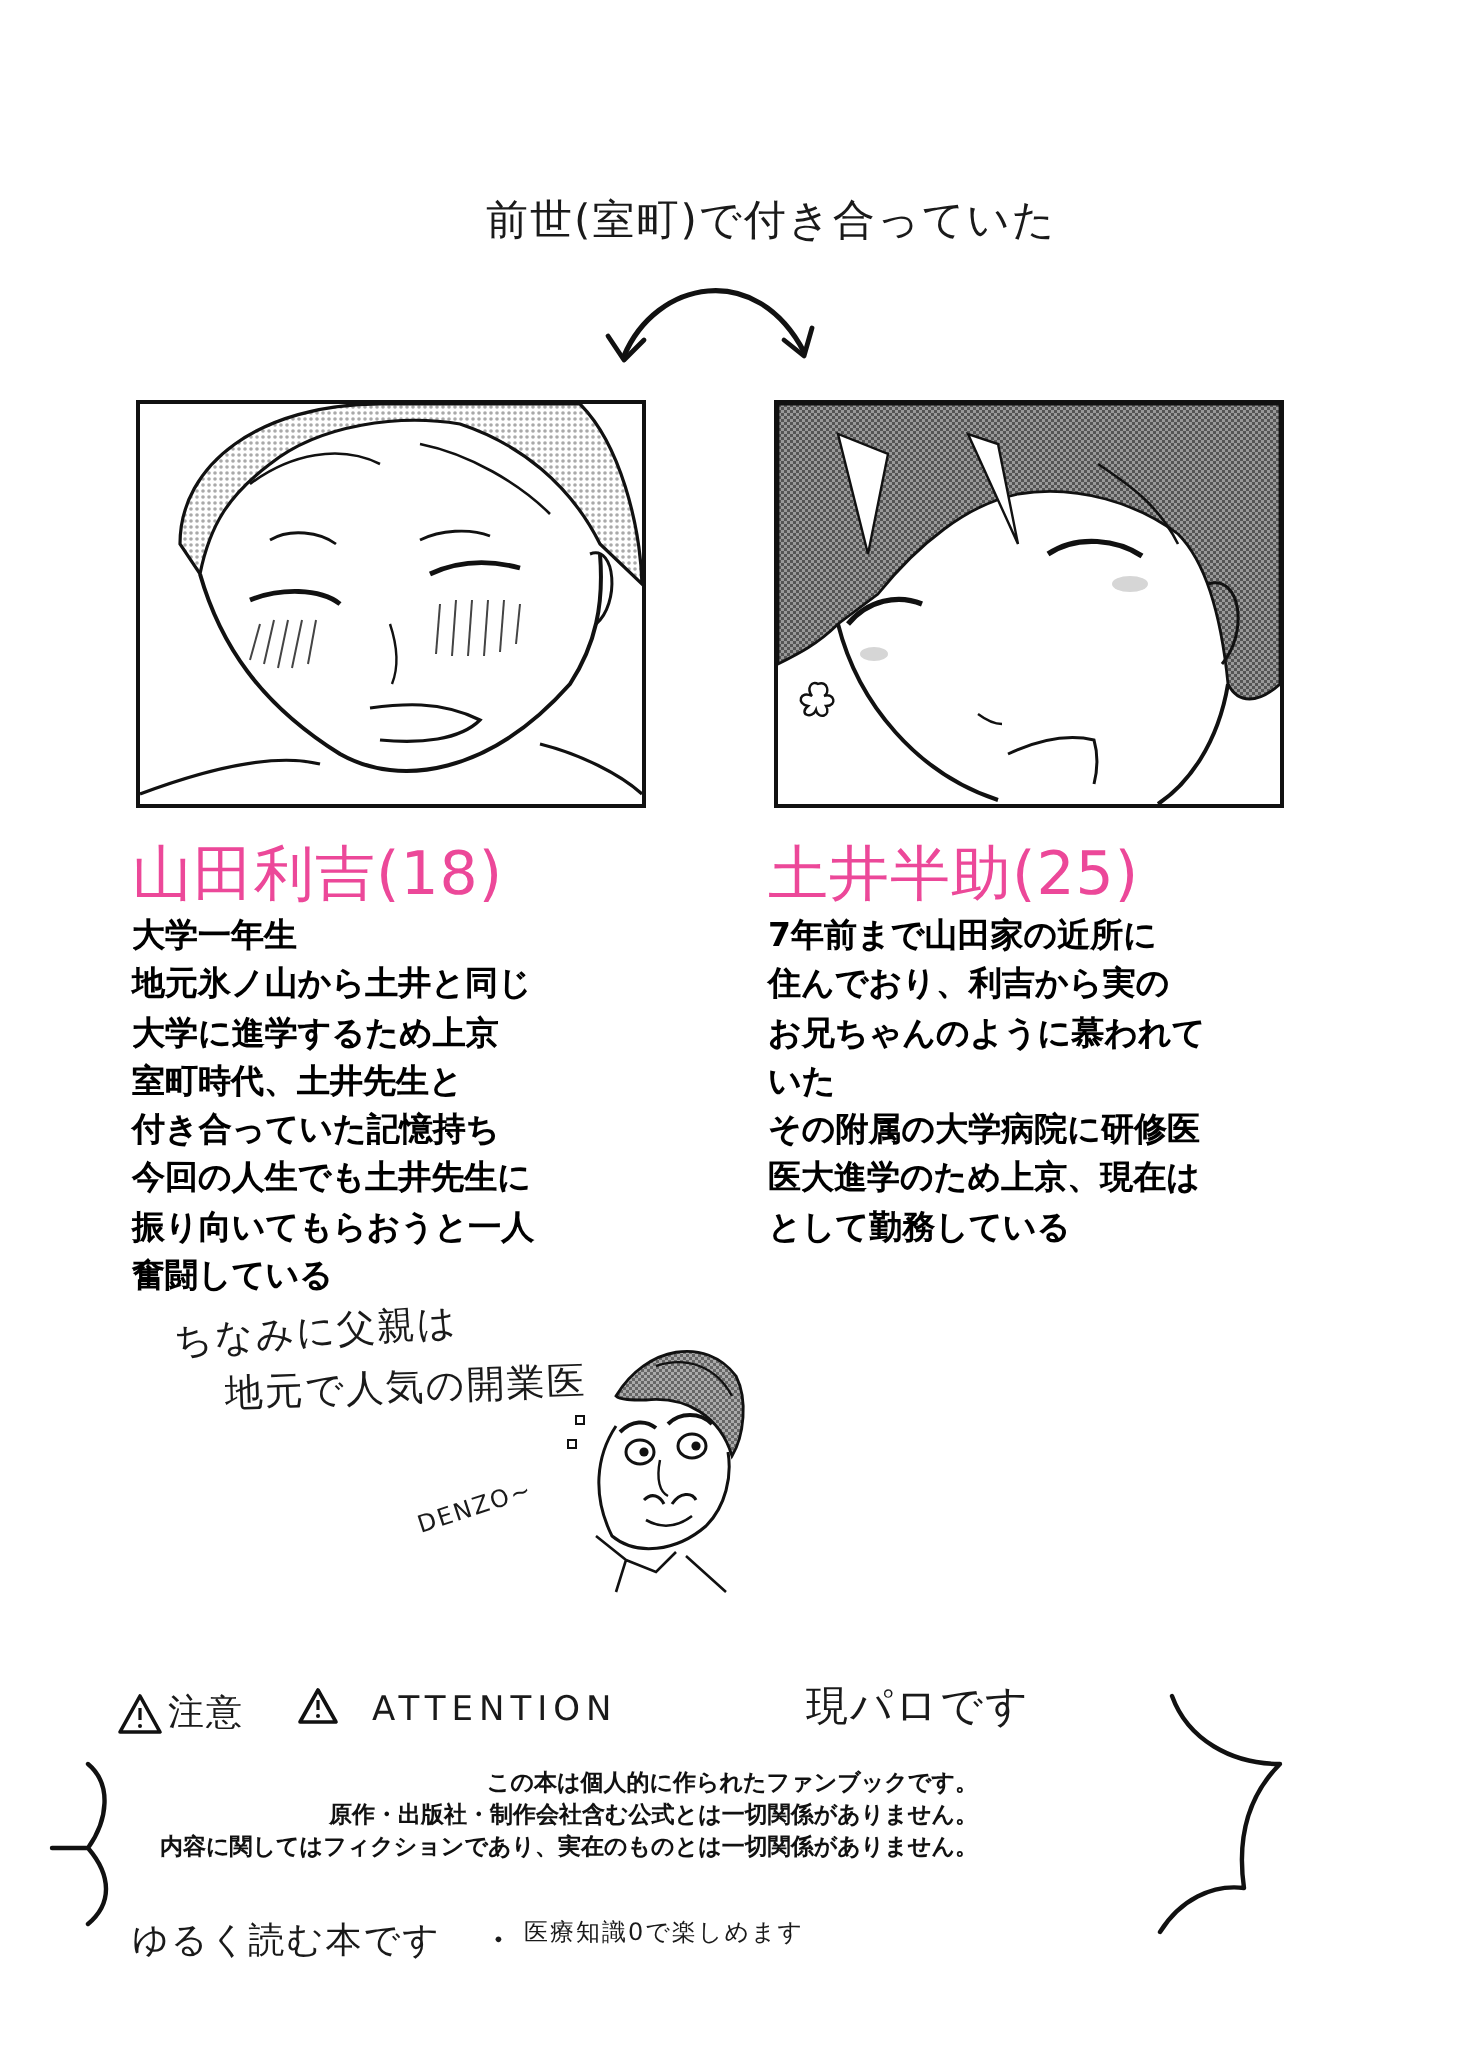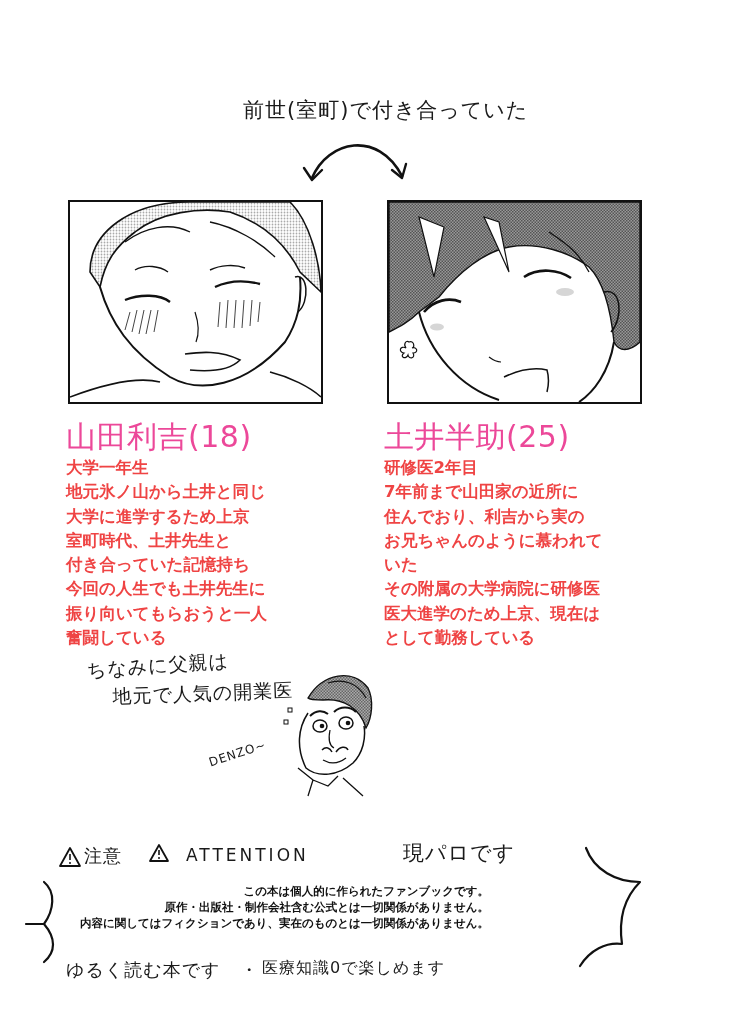--- a/index.html
+++ b/index.html
@@ -2,21 +2,21 @@
 <html><head>
 <meta charset="utf-8">
 <style>
   html, body { margin: 0; padding: 0; background: #ffffff; }
   body { width: 732px; height: 1024px; position: relative; overflow: hidden;
          font-family: "DejaVu Sans", sans-serif; color: #111; }
   .abs { position: absolute; }
   .hand { font-family: "DejaVu Sans", sans-serif; font-weight: normal; color: #1a1a1a; letter-spacing: 1px; }
   .panel { position: absolute; border: 2px solid #111; background: #fff; overflow: hidden; box-sizing: border-box; }
   .name { font-family: "DejaVu Sans", sans-serif; font-size: 30px; font-weight: normal; color: #ec4899; white-space: nowrap; letter-spacing: 0.5px; }
-  .desc { font-family: "DejaVu Sans", sans-serif; font-size: 16.5px; font-weight: bold; line-height: 24.3px; color: #ef4444; white-space: nowrap; }
+  .desc { font-family: "DejaVu Sans", sans-serif; font-size: 16.5px; font-weight: bold; line-height: 24.3px; color: #000000; white-space: nowrap; }
   .desc div { height: 24.3px; }
   .notice { font-family: "DejaVu Sans", sans-serif; font-size: 11.5px; font-weight: bold; line-height: 16px; color: #111; white-space: nowrap; }
   svg { display: block; }
 </style>
 </head>
 <body>
 
 <div class="abs hand" style="left:243px; top:96px; font-size:21px;">前世(室町)で付き合っていた</div>
 
 <div class="abs" style="left:298px; top:130px;">
@@ -114,21 +114,20 @@
   <div>大学に進学するため上京</div>
   <div>室町時代、土井先生と</div>
   <div>付き合っていた記憶持ち</div>
   <div>今回の人生でも土井先生に</div>
   <div>振り向いてもらおうと一人</div>
   <div>奮闘している</div>
 </div>
 
 <div class="abs name" style="left:384px; top:417px;">土井半助(25)</div>
 <div class="abs desc" style="left:384px; top:456px;">
-  <div>研修医2年目</div>
   <div>7年前まで山田家の近所に</div>
   <div>住んでおり、利吉から実の</div>
   <div>お兄ちゃんのように慕われて</div>
   <div>いた</div>
   <div>その附属の大学病院に研修医</div>
   <div>医大進学のため上京、現在は</div>
   <div>として勤務している</div>
 </div>
 
 <div class="abs hand" style="left:86px; top:658px; font-size:19px; transform:rotate(-4deg); transform-origin:left top;">ちなみに父親は</div>
@@ -200,13 +199,13 @@
 </div>
 
 <div class="abs notice" style="left:80px; top:883px;text-align:right;">
   <div>この本は個人的に作られたファンブックです。</div>
   <div>原作・出版社・制作会社含む公式とは一切関係がありません。</div>
   <div>内容に関してはフィクションであり、実在のものとは一切関係がありません。</div>
 </div>
 
 <div class="abs hand" style="left:66px; top:958px; font-size:18px;">ゆるく読む本です</div>
 <div class="abs hand" style="left:240px; top:958px; font-size:18px;">・</div>
-<div class="abs hand" style="left:262px; top:958px; font-size:16px;">医療知識0で楽しめます</div>
+<div class="abs hand" style="left:262px; top:958px; font-size:12px;">医療知識0で楽しめます</div>
 
 </body></html>

